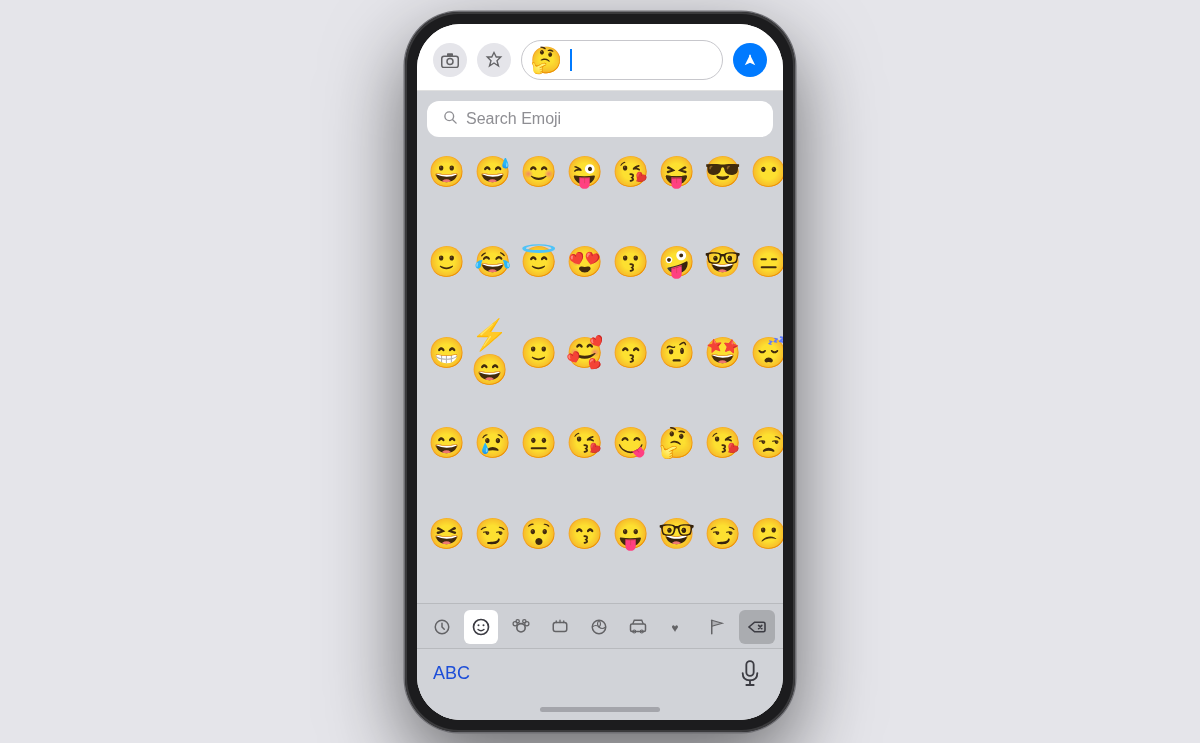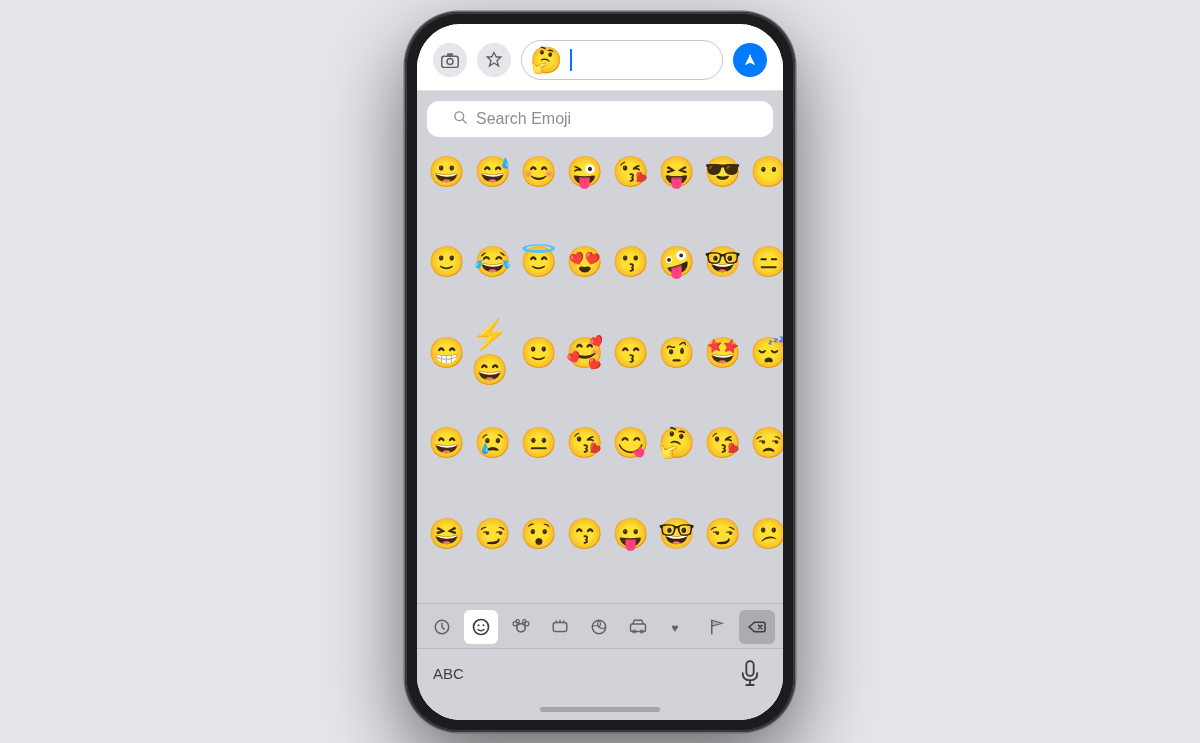--- a/index.html
+++ b/index.html
@@ -126,21 +126,21 @@
       display: flex;
       flex-direction: column;
       overflow: hidden;
     }
 
     
     .search-bar {
       background: #fff;
       margin: 10px 10px 8px 10px;
       border-radius: 12px;
-      padding: 9px 26px;
+      padding: 9px 16px;
       display: flex;
       align-items: center;
       gap: 8px;
     }
 
     .search-icon-svg {
       color: #8e8e93;
       font-size: 15px;
       flex-shrink: 0;
     }
@@ -225,23 +225,23 @@
     .bottom-bar {
       background: #d1d3d8;
       padding: 8px 16px 10px 16px;
       display: flex;
       align-items: center;
       justify-content: space-between;
       border-top: 1px solid #b8babe;
     }
 
     .abc-label {
-      font-size: 15px;
+      font-size: 18px;
       font-weight: 500;
-      color: #404040;
+      color: #1d4ed8;
       cursor: pointer;
     }
 
     .mic-btn {
       width: 34px;
       height: 34px;
       display: flex;
       align-items: center;
       justify-content: center;
       cursor: pointer;

